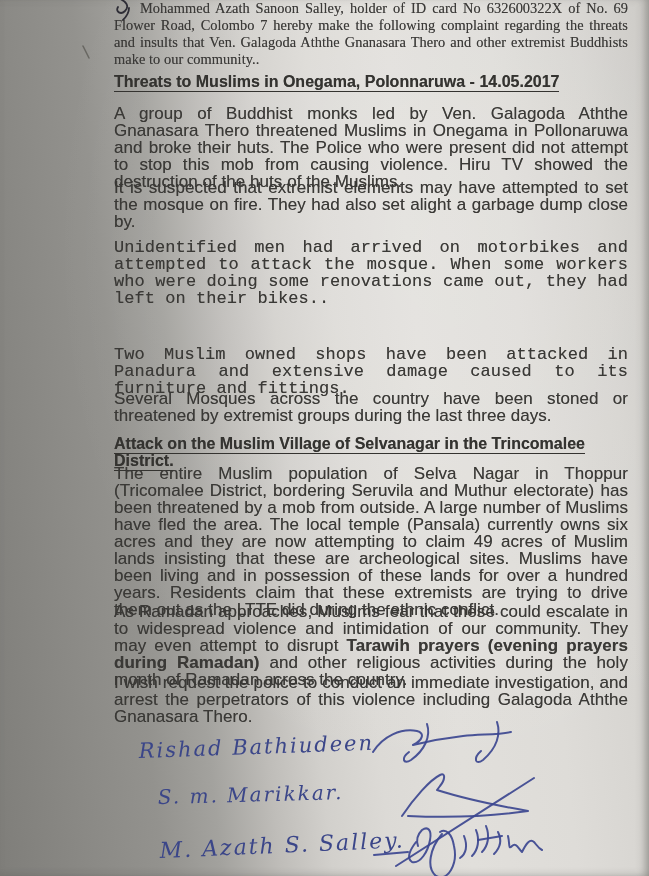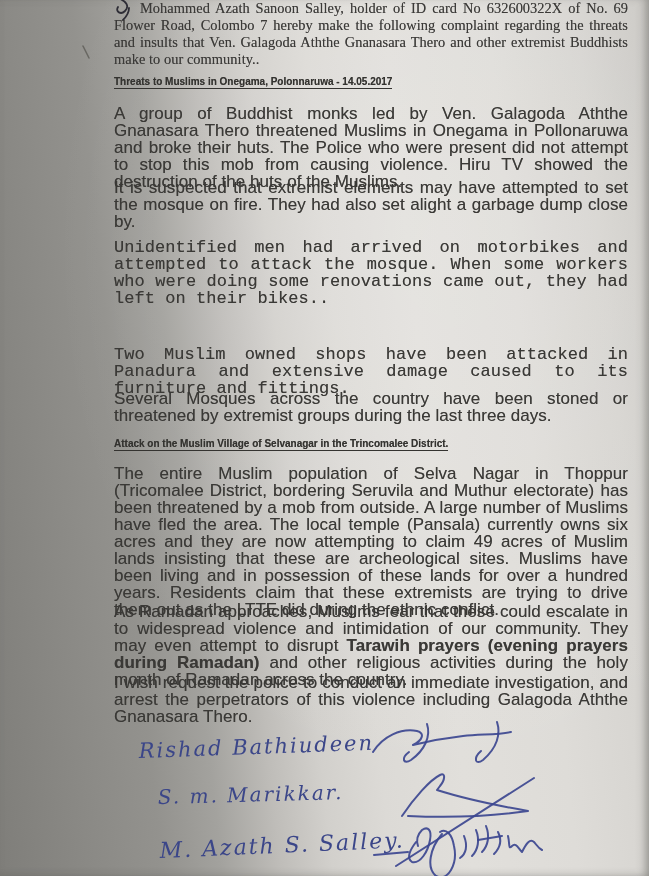--- a/index.html
+++ b/index.html
@@ -22,21 +22,21 @@
     font-size:17px;line-height:17px;color:#3a3936;
     text-align:justify;letter-spacing:0.05px;
     text-shadow:0 0 0.5px rgba(58,57,54,0.55);
   }
   .intro{
     font-family:"Liberation Serif",serif;font-size:14.4px;
     text-indent:26px;color:#3b3a38;
   }
   .hblock{position:absolute;left:114px;width:514px;margin:0;}
   .heading{
-    font-size:10px;line-height:17px;font-weight:bold;color:#343330;
+    font-size:16px;line-height:17px;font-weight:bold;color:#343330;
     margin:0;text-shadow:0 0 0.5px rgba(52,51,48,0.6);
   }
   .u{border-bottom:1.6px solid #343330;padding-bottom:0.5px;}
   .u-pad{padding-right:6px;}
   .h-rest{margin-left:5px;}
   .body-after-h{margin-top:0;}
   .sig-row{position:absolute;}
   .sig-row svg{overflow:visible;display:block;}
   .sig-name{
     font-family:"DejaVu Serif",serif;font-style:italic;

